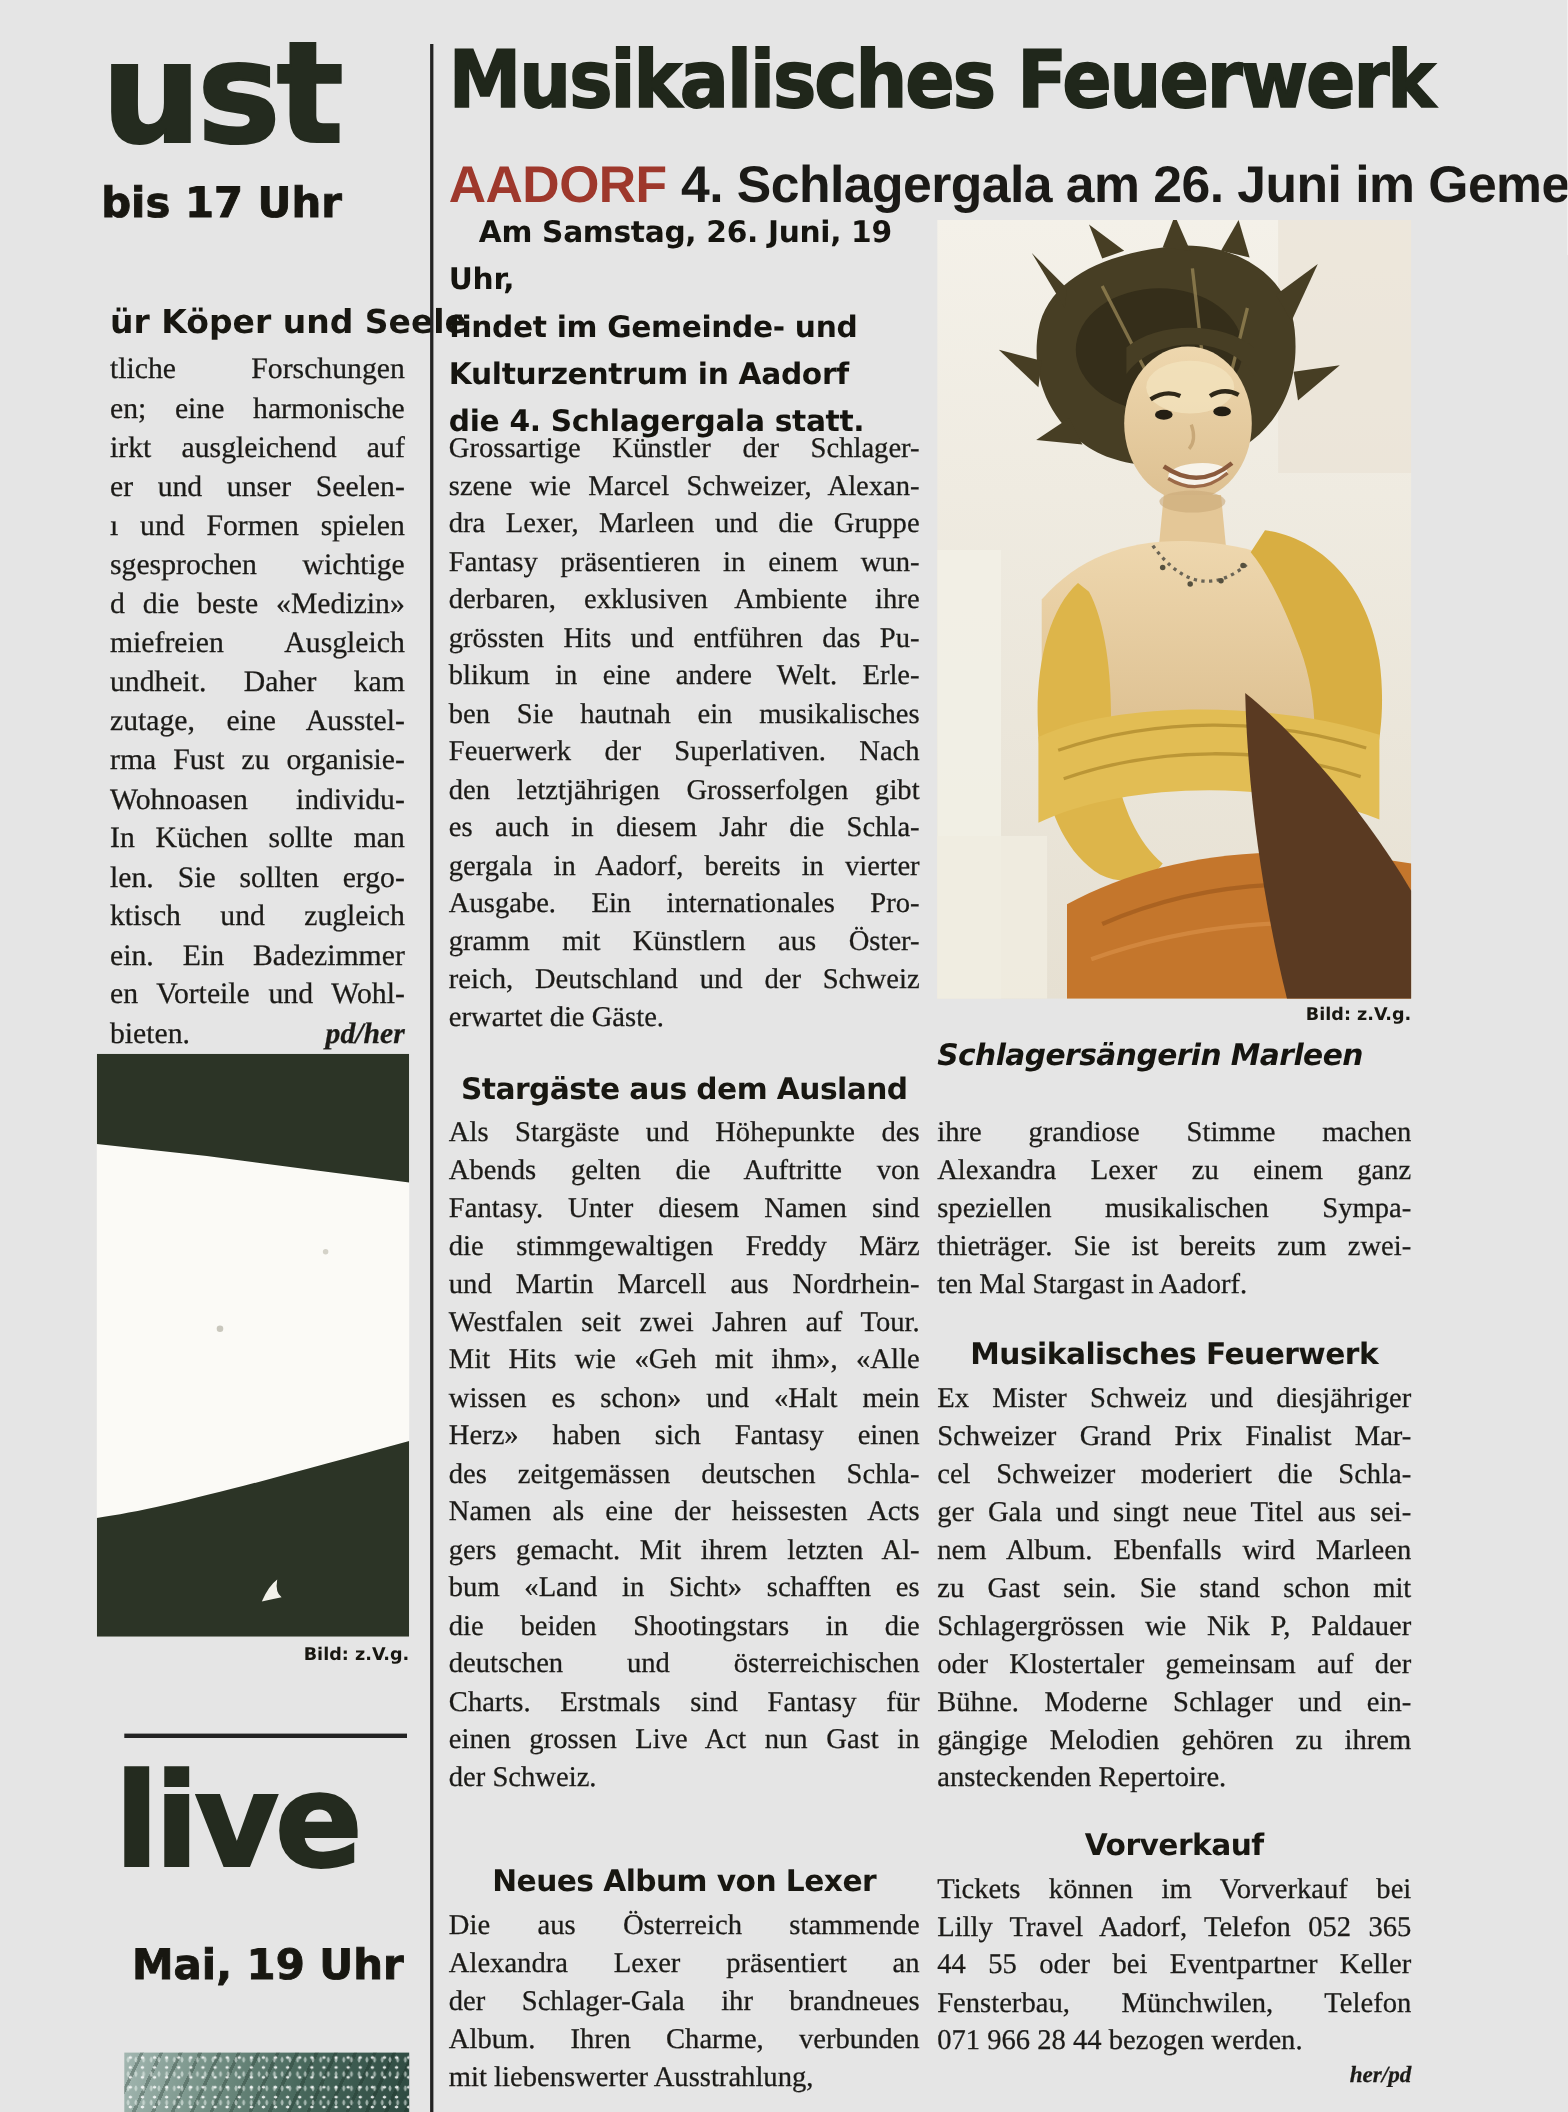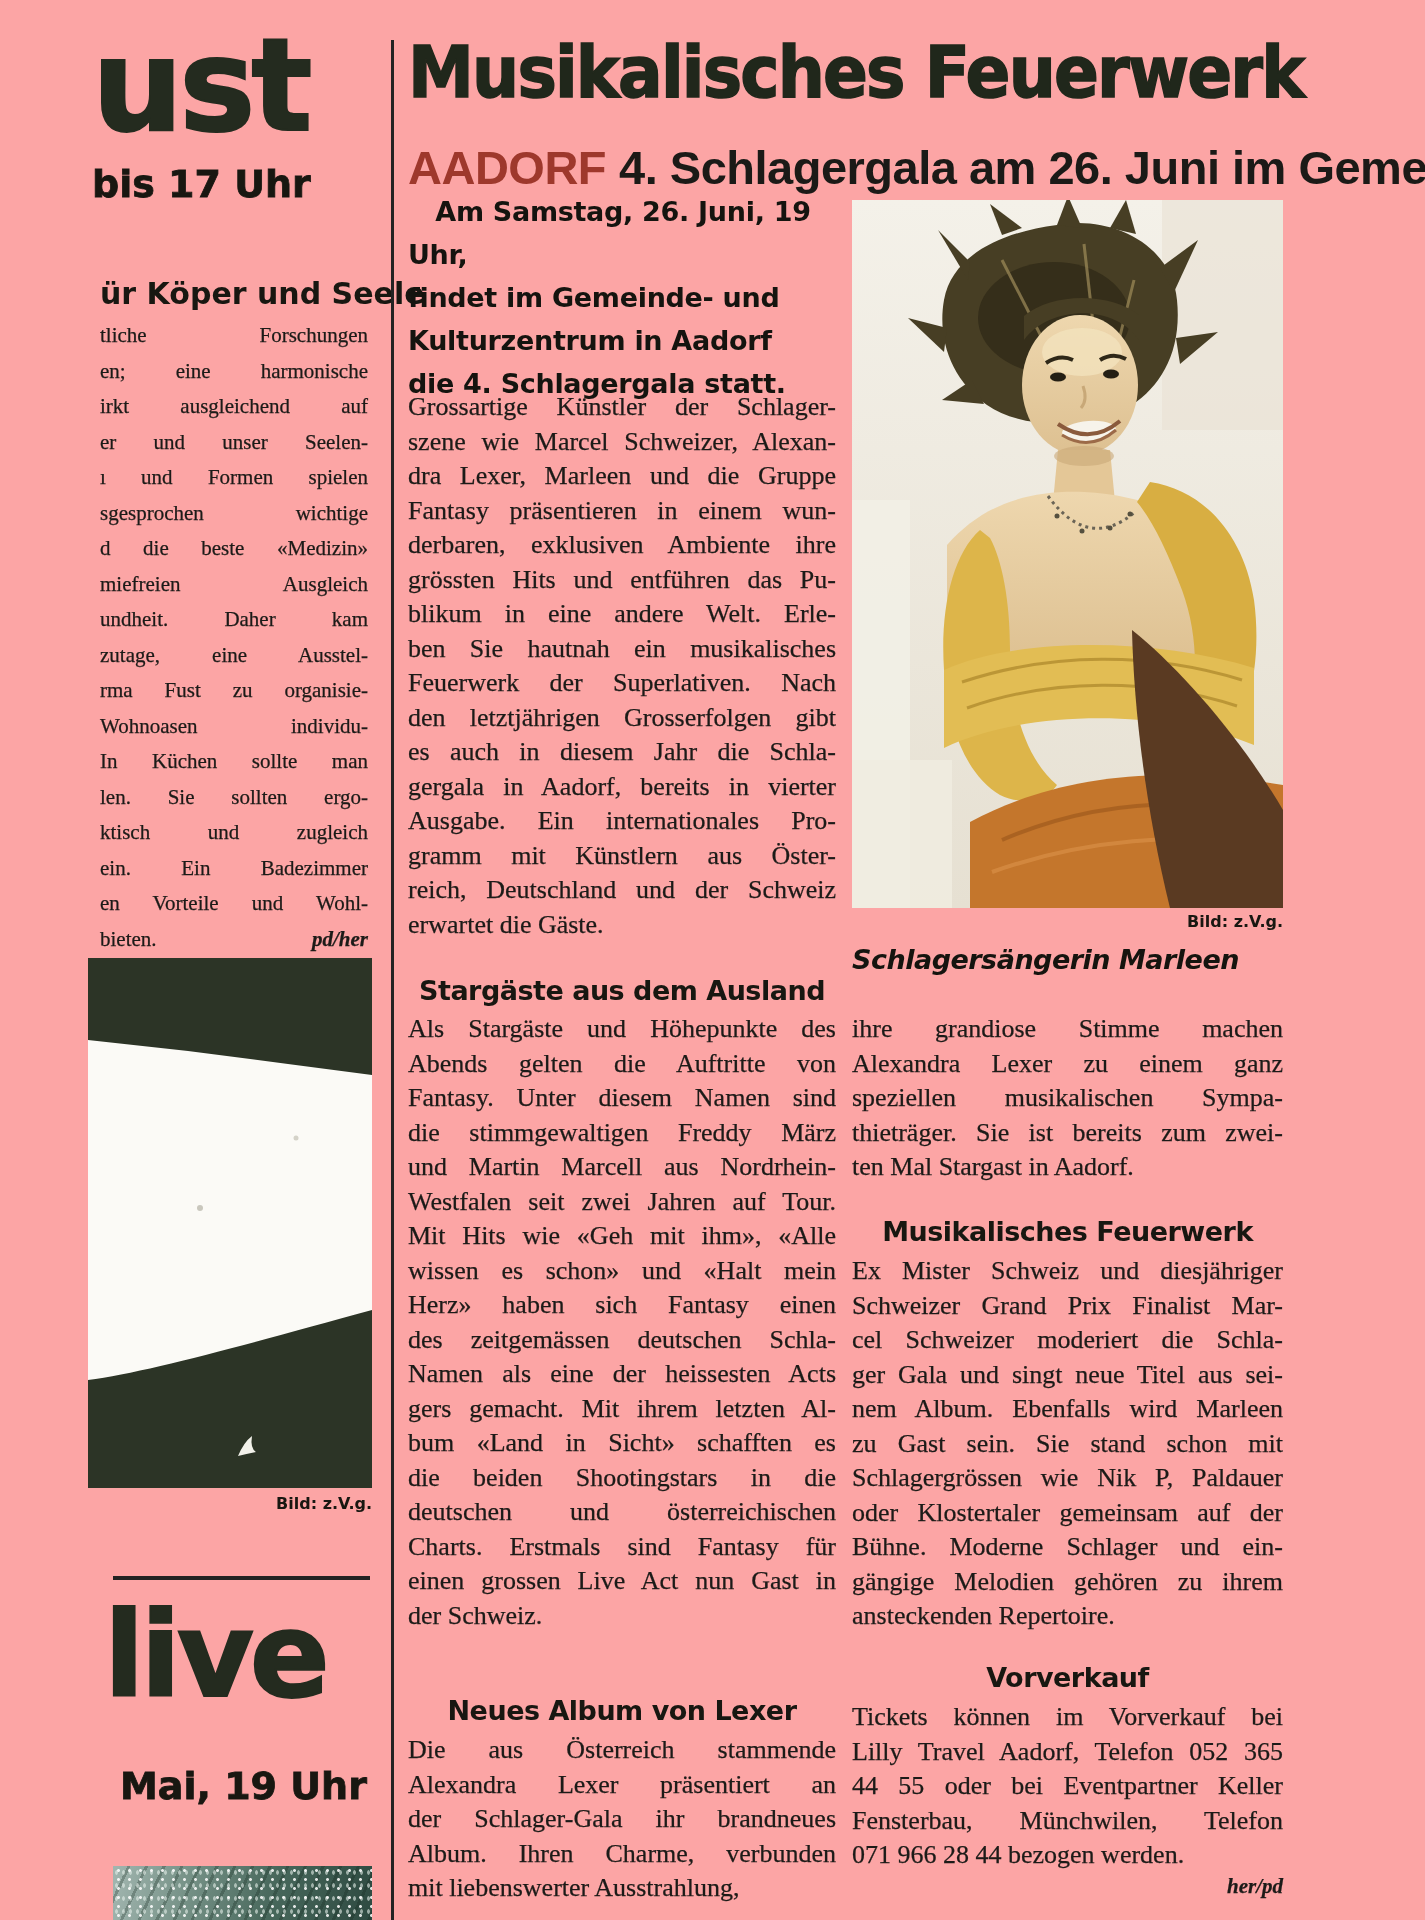--- a/index.html
+++ b/index.html
@@ -1,19 +1,19 @@
 <!DOCTYPE html>
 <html><head>
 <meta charset="utf-8">
 <style>
   html,body{margin:0;padding:0;}
   #page{
     position:relative;
     width:1425px;height:1920px;
-    background:#fca5a5;
+    background:#e5e5e5;
     overflow:hidden;
     color:#1c1b18;
   }
   .abs{position:absolute;}
   .heavy{font-family:"DejaVu Sans",sans-serif;font-weight:bold;}
   .serif{font-family:"Liberation Serif",serif;-webkit-text-stroke:0.25px #1c1b18;}
   .ital{font-style:italic;}
 
   
   .giant{
@@ -30,21 +30,21 @@
   }
   .art-headline .squeeze{display:inline-block;transform:scaleX(.92);transform-origin:0 50%;}
 
   .kicker{font-family:Liberation Sans, sans-serif;font-weight:bold;font-size:47px;white-space:nowrap;letter-spacing:-0.5px;}
   .kicker .loc{color:#9e382c;margin-right:13px;}
   .kicker .rest{color:#1b1a17;}
 
   .lead{font-size:27px;line-height:43px;color:#15140f;letter-spacing:-0.3px;}
 
   .bodytext{font-size:26px;line-height:34.5px;}
-  .leftbody{font-size:21px;line-height:35.5px;}
+  .leftbody{font-size:27px;line-height:35.5px;}
 
   .ln{text-align:justify;text-align-last:justify;}
   .ln-left{text-align:center;text-align-last:left;}
 
   .subhead{
     font-family:"DejaVu Sans",sans-serif;font-weight:bold;
     font-size:27px;text-align:center;color:#181711;letter-spacing:-0.5px;
   }
   .credit{font-family:"DejaVu Sans",sans-serif;font-weight:bold;font-size:16px;color:#181711;text-align:right;}
   .photocaption{font-family:"DejaVu Sans",sans-serif;font-weight:bold;font-style:italic;font-size:27px;color:#15140f;letter-spacing:-0.5px;}

